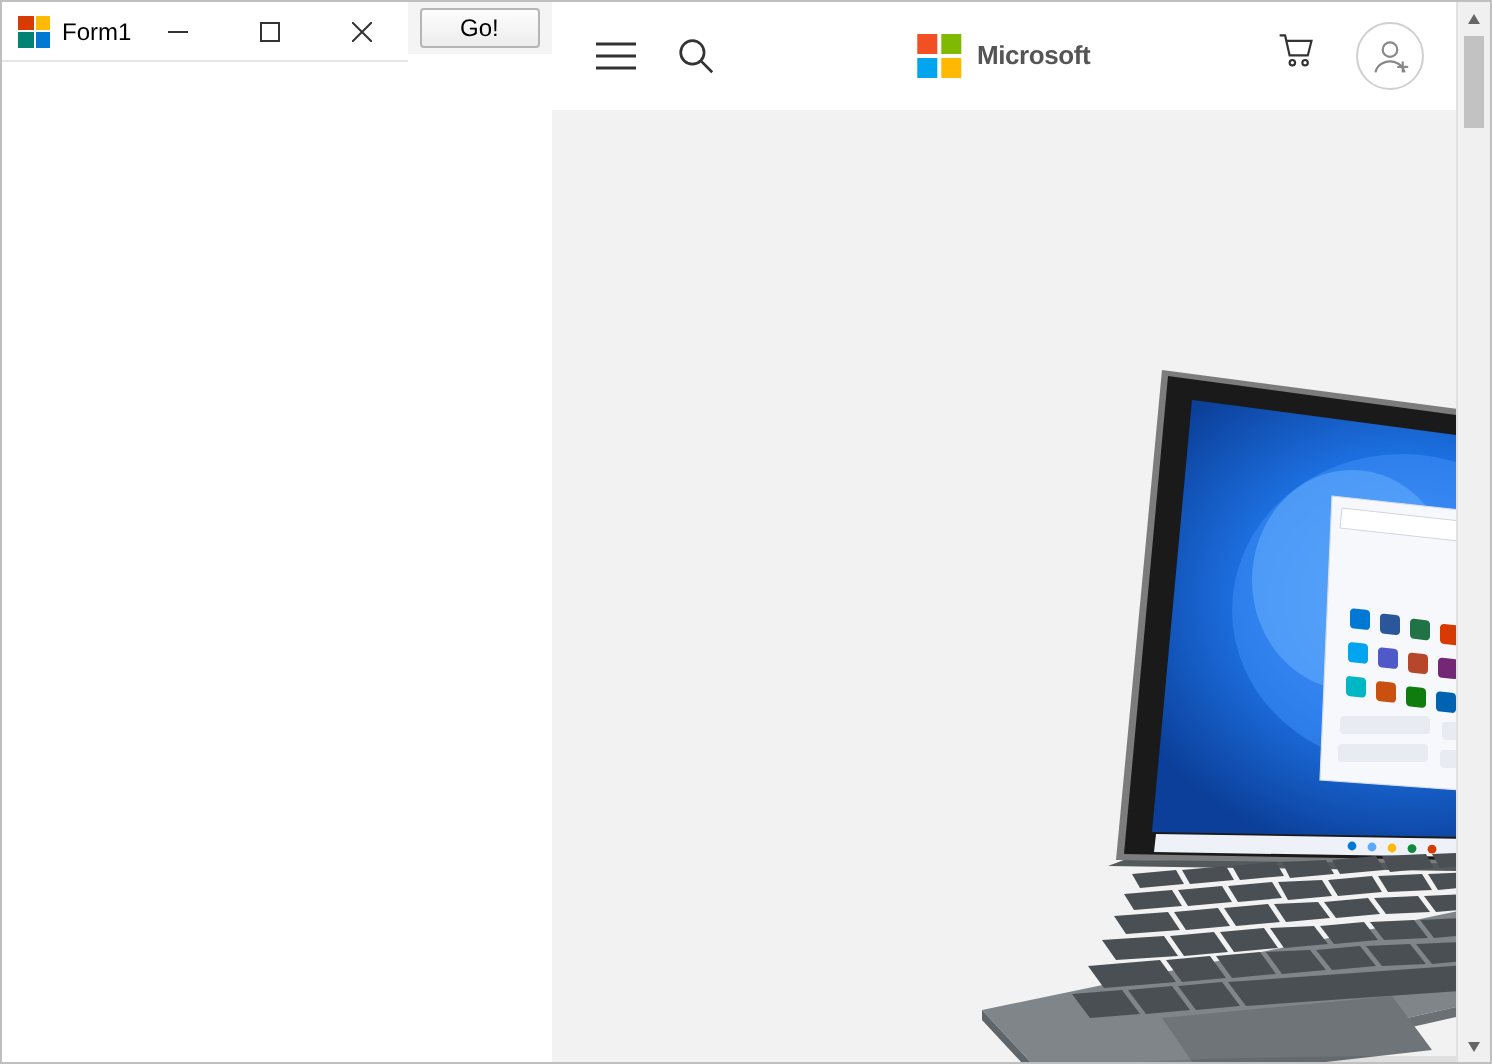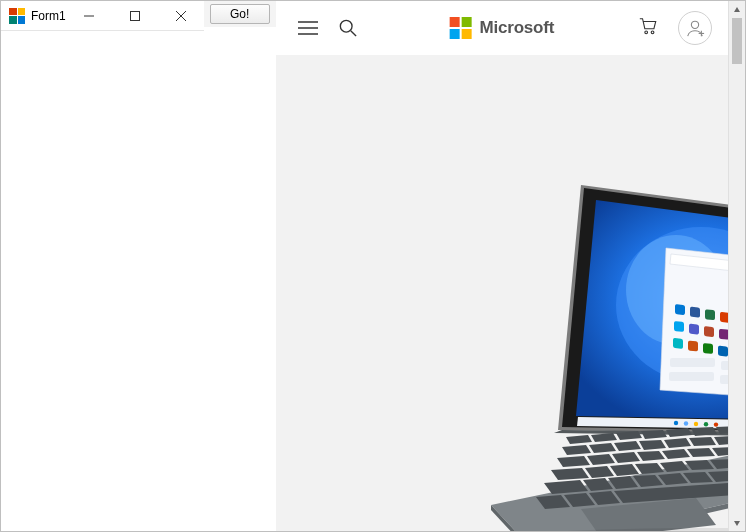--- a/index.html
+++ b/index.html
@@ -95,21 +95,21 @@
     }
     .ms-squares {
       width: 22px; height: 22px;
       display: grid; grid-template-columns: 1fr 1fr; grid-template-rows: 1fr 1fr; gap: 2px;
     }
     .ms-squares div:nth-child(1){background:#f25022;}
     .ms-squares div:nth-child(2){background:#7fba00;}
     .ms-squares div:nth-child(3){background:#00a4ef;}
     .ms-squares div:nth-child(4){background:#ffb900;}
     .ms-word {
-      font-size: 17px; font-weight: 600; color: #555;
+      font-size: 13px; font-weight: 600; color: #555;
       letter-spacing: -0.2px;
     }
     .hdr-right {
       margin-left: auto;
       display: flex; align-items: center; gap: 20px;
     }
     .cart-ic svg { width: 20px; height: 20px; stroke: #333; stroke-width: 1.2; fill: none; }
     .acct-ic {
       width: 34px; height: 34px; border: 1px solid #d0d0d0; border-radius: 50%;
       display: flex; align-items: center; justify-content: center;

